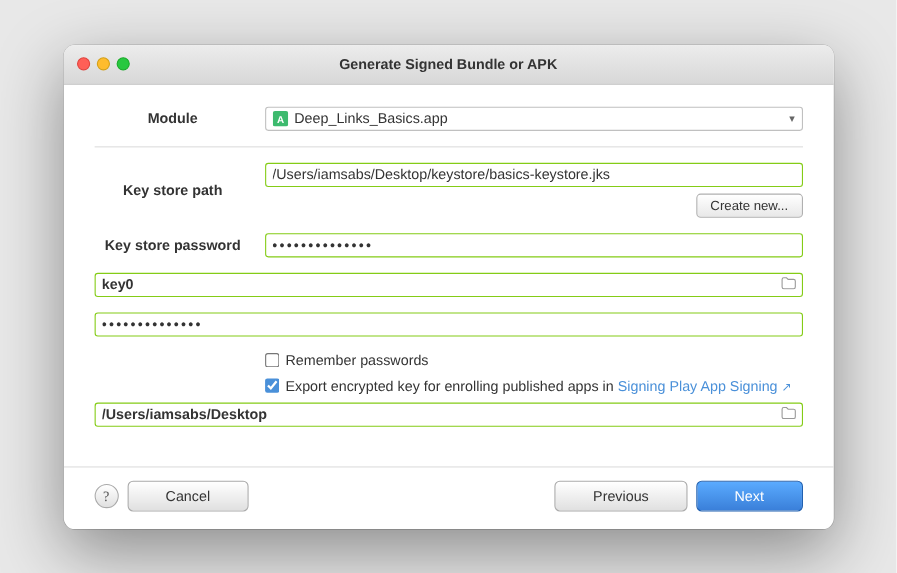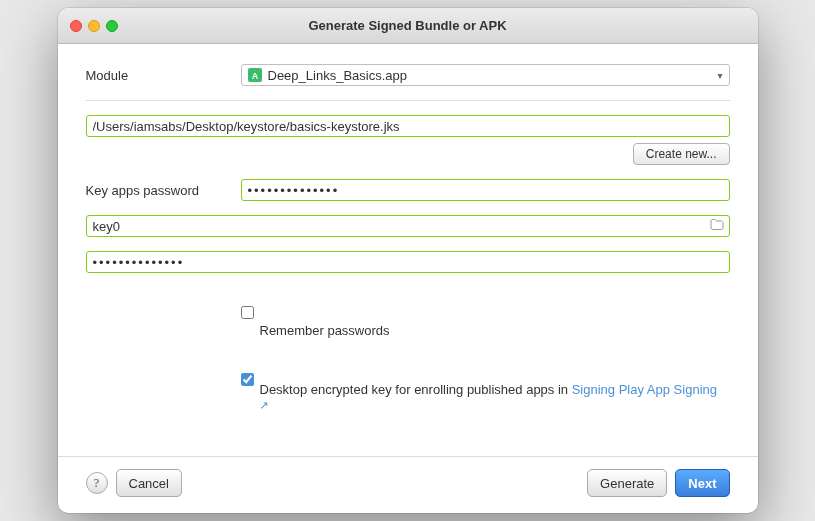--- a/index.html
+++ b/index.html
@@ -54,25 +54,26 @@
     .content {
       padding: 20px 28px 16px 28px;
     }
     .form-row {
       display: flex;
       align-items: center;
       margin-bottom: 14px;
     }
     .label {
       width: 155px;
-      text-align: left;
+      text-align: center;
       padding-right: 12px;
       color: #333;
       font-size: 13px;
       flex-shrink: 0;
+      font-weight: bold;
     }
     .field-area {
       flex: 1;
     }
     .text-input {
       width: 100%;
       height: 22px;
       border: 1px solid #84cc16;
       border-radius: 3px;
       padding: 0 6px;
@@ -89,20 +90,21 @@
       pointer-events: none;
       color: #666;
       font-size: 10px;
     }
     .input-with-icon {
       position: relative;
       width: 100%;
     }
     .input-with-icon .text-input {
       padding-right: 28px;
+      font-weight: bold;
     }
     .input-folder-icon {
       position: absolute;
       right: 6px;
       top: 50%;
       transform: translateY(-50%);
       color: #888;
       font-size: 12px;
     }
     .button-row {
@@ -134,21 +136,20 @@
       margin-bottom: 8px;
       margin-left: 155px;
     }
     .checkbox-row input[type="checkbox"] {
       margin-right: 6px;
       accent-color: #4a90d9;
     }
     .checkbox-label {
       font-size: 13px;
       color: #333;
-      margin-top: 36px;
     }
     .link-text {
       color: #4a90d9;
       cursor: pointer;
     }
     .link-arrow {
       color: #4a90d9;
       font-size: 11px;
     }
     .footer {
@@ -177,37 +178,37 @@
       font-size: 13px;
       cursor: pointer;
       display: flex;
       align-items: center;
       justify-content: center;
       color: #555;
       font-family: serif;
     }
     .btn-nav {
       height: 28px;
-      padding: 0 12px;
+      padding: 0 34px;
       border-radius: 5px;
       font-size: 13px;
       cursor: pointer;
       border: 1px solid;
       font-family: inherit;
     }
     .btn-nav-default {
       background: linear-gradient(to bottom, #ffffff, #e0e0e0);
       border-color: #aaa;
       color: #333;
     }
     .btn-nav-primary {
       background: linear-gradient(to bottom, #5aabff, #3a7fd9);
       border-color: #2060b0;
       color: white;
-      font-weight: 700;
+      font-weight: 400;
     }
     .module-select-wrapper {
       display: flex;
       align-items: center;
       width: 100%;
       height: 22px;
       border: 1px solid #c0c0c0;
       border-radius: 3px;
       background: white;
       padding: 0 6px;
@@ -262,30 +263,31 @@
             <span>Deep_Links_Basics.app</span>
           </span>
           <span class="dropdown-arrow">▾</span>
         </div>
       </div>
     </div>
 
     <div class="divider"></div>
 
     <div class="form-row">
+      <div class="label">Key store path</div>
       <div class="field-area">
         <input type="text" class="text-input" value="/Users/iamsabs/Desktop/keystore/basics-keystore.jks" style="">
         <div class="button-row">
           <button class="btn btn-default">Create new...</button>
         </div>
       </div>
     </div>
 
     <div class="form-row">
-      <div class="label">Key apps password</div>
+      <div class="label">Key store password</div>
       <div class="field-area">
         <input type="password" class="text-input password-input" value="••••••••••••••" style="">
       </div>
     </div>
 
     <div class="form-row">
       <div class="field-area input-with-icon">
         <input type="text" class="text-input" value="key0" style="">
         <span class="input-folder-icon">
           <svg width="14" height="12" viewBox="0 0 14 12" fill="none">
@@ -302,34 +304,42 @@
     </div>
 
     <div class="checkbox-row">
       <input type="checkbox" id="remember" style="">
       <label for="remember" class="checkbox-label">Remember passwords</label>
     </div>
 
     <div class="checkbox-row">
       <input type="checkbox" id="exportkey" checked="" style="">
       <label for="exportkey" class="checkbox-label">
-        <span>Desktop encrypted key for enrolling published apps in</span>
+        <span>Export encrypted key for enrolling published apps in</span>
         <span class="link-text">Signing Play App Signing</span>
         <span class="link-arrow"> ↗</span>
       </label>
     </div>
 
     <div class="form-row">
+      <div class="field-area input-with-icon">
+        <input type="text" class="text-input" value="/Users/iamsabs/Desktop" style="">
+        <span class="input-folder-icon">
+          <svg width="14" height="12" viewBox="0 0 14 12" fill="none">
+            <path d="M1 2.5C1 1.67 1.67 1 2.5 1H5L6.5 2.5H11.5C12.33 2.5 13 3.17 13 4V9.5C13 10.33 12.33 11 11.5 11H2.5C1.67 11 1 10.33 1 9.5V2.5Z" stroke="#999" stroke-width="1" fill="none"></path>
+          </svg>
+        </span>
+      </div>
     </div>
 
   </div>
 
   <div class="footer">
     <div class="footer-left">
       <button class="help-btn">?</button>
       <button class="btn-nav btn-nav-default">Cancel</button>
     </div>
     <div class="footer-right">
-      <button class="btn-nav btn-nav-default">Generate</button>
+      <button class="btn-nav btn-nav-default">Previous</button>
       <button class="btn-nav btn-nav-primary">Next</button>
     </div>
   </div>
 </div>
 
 </body></html>

